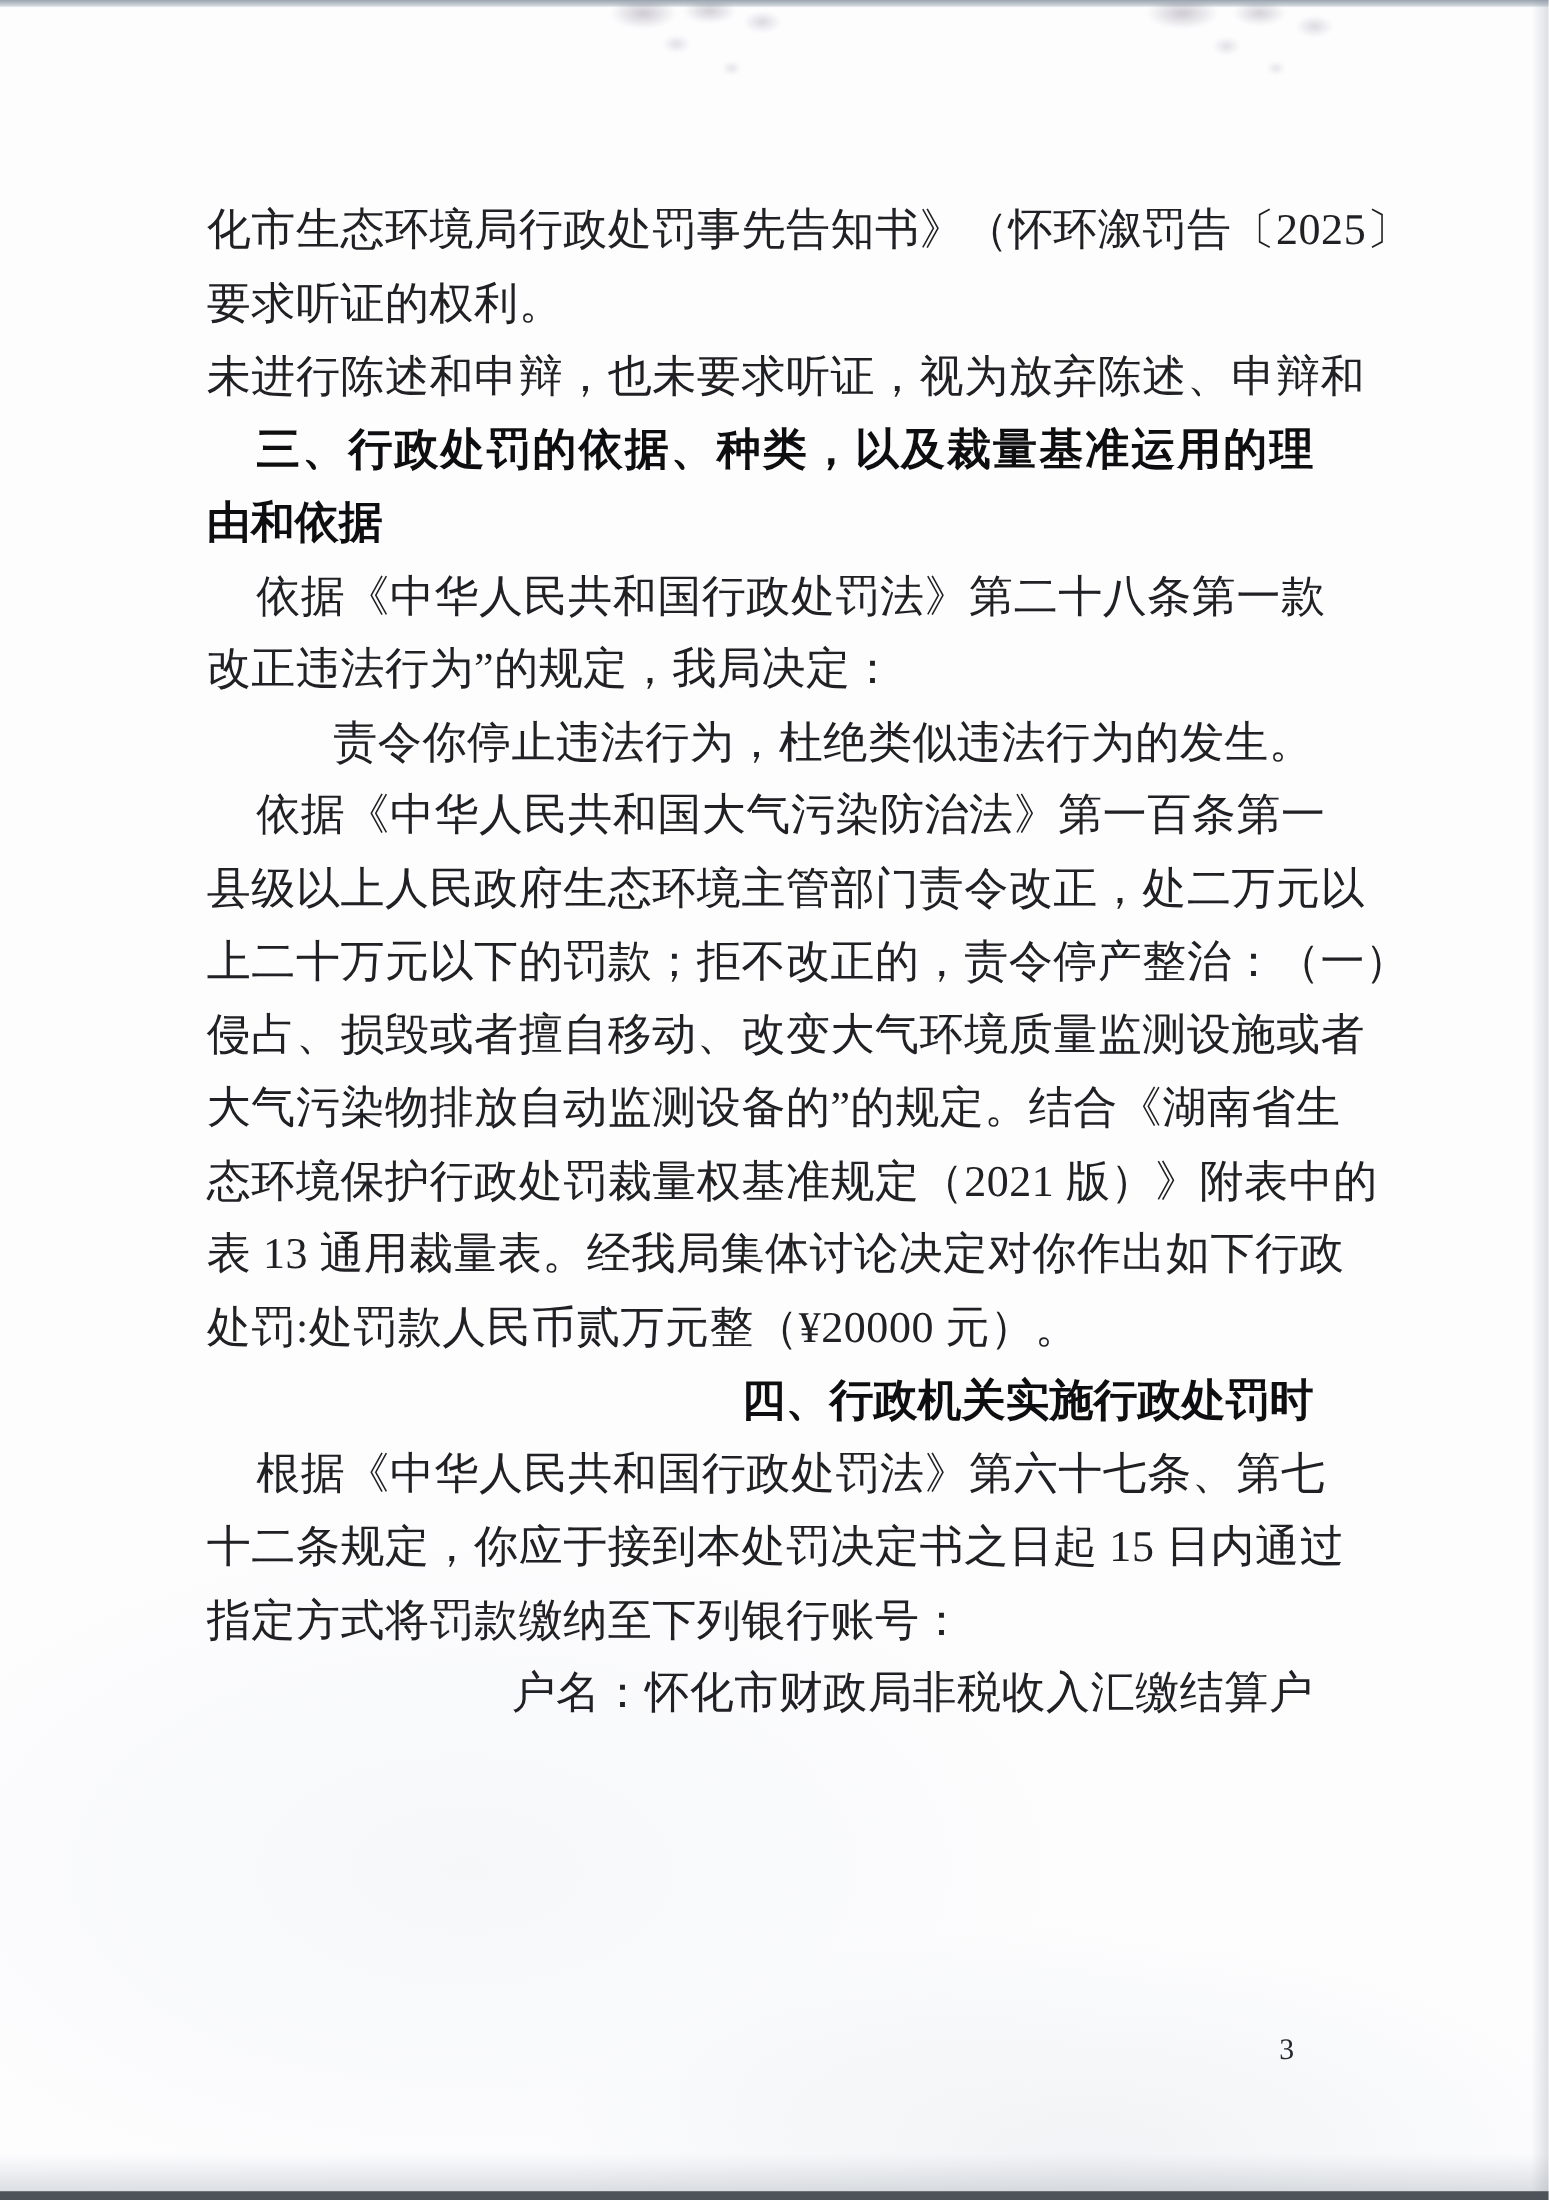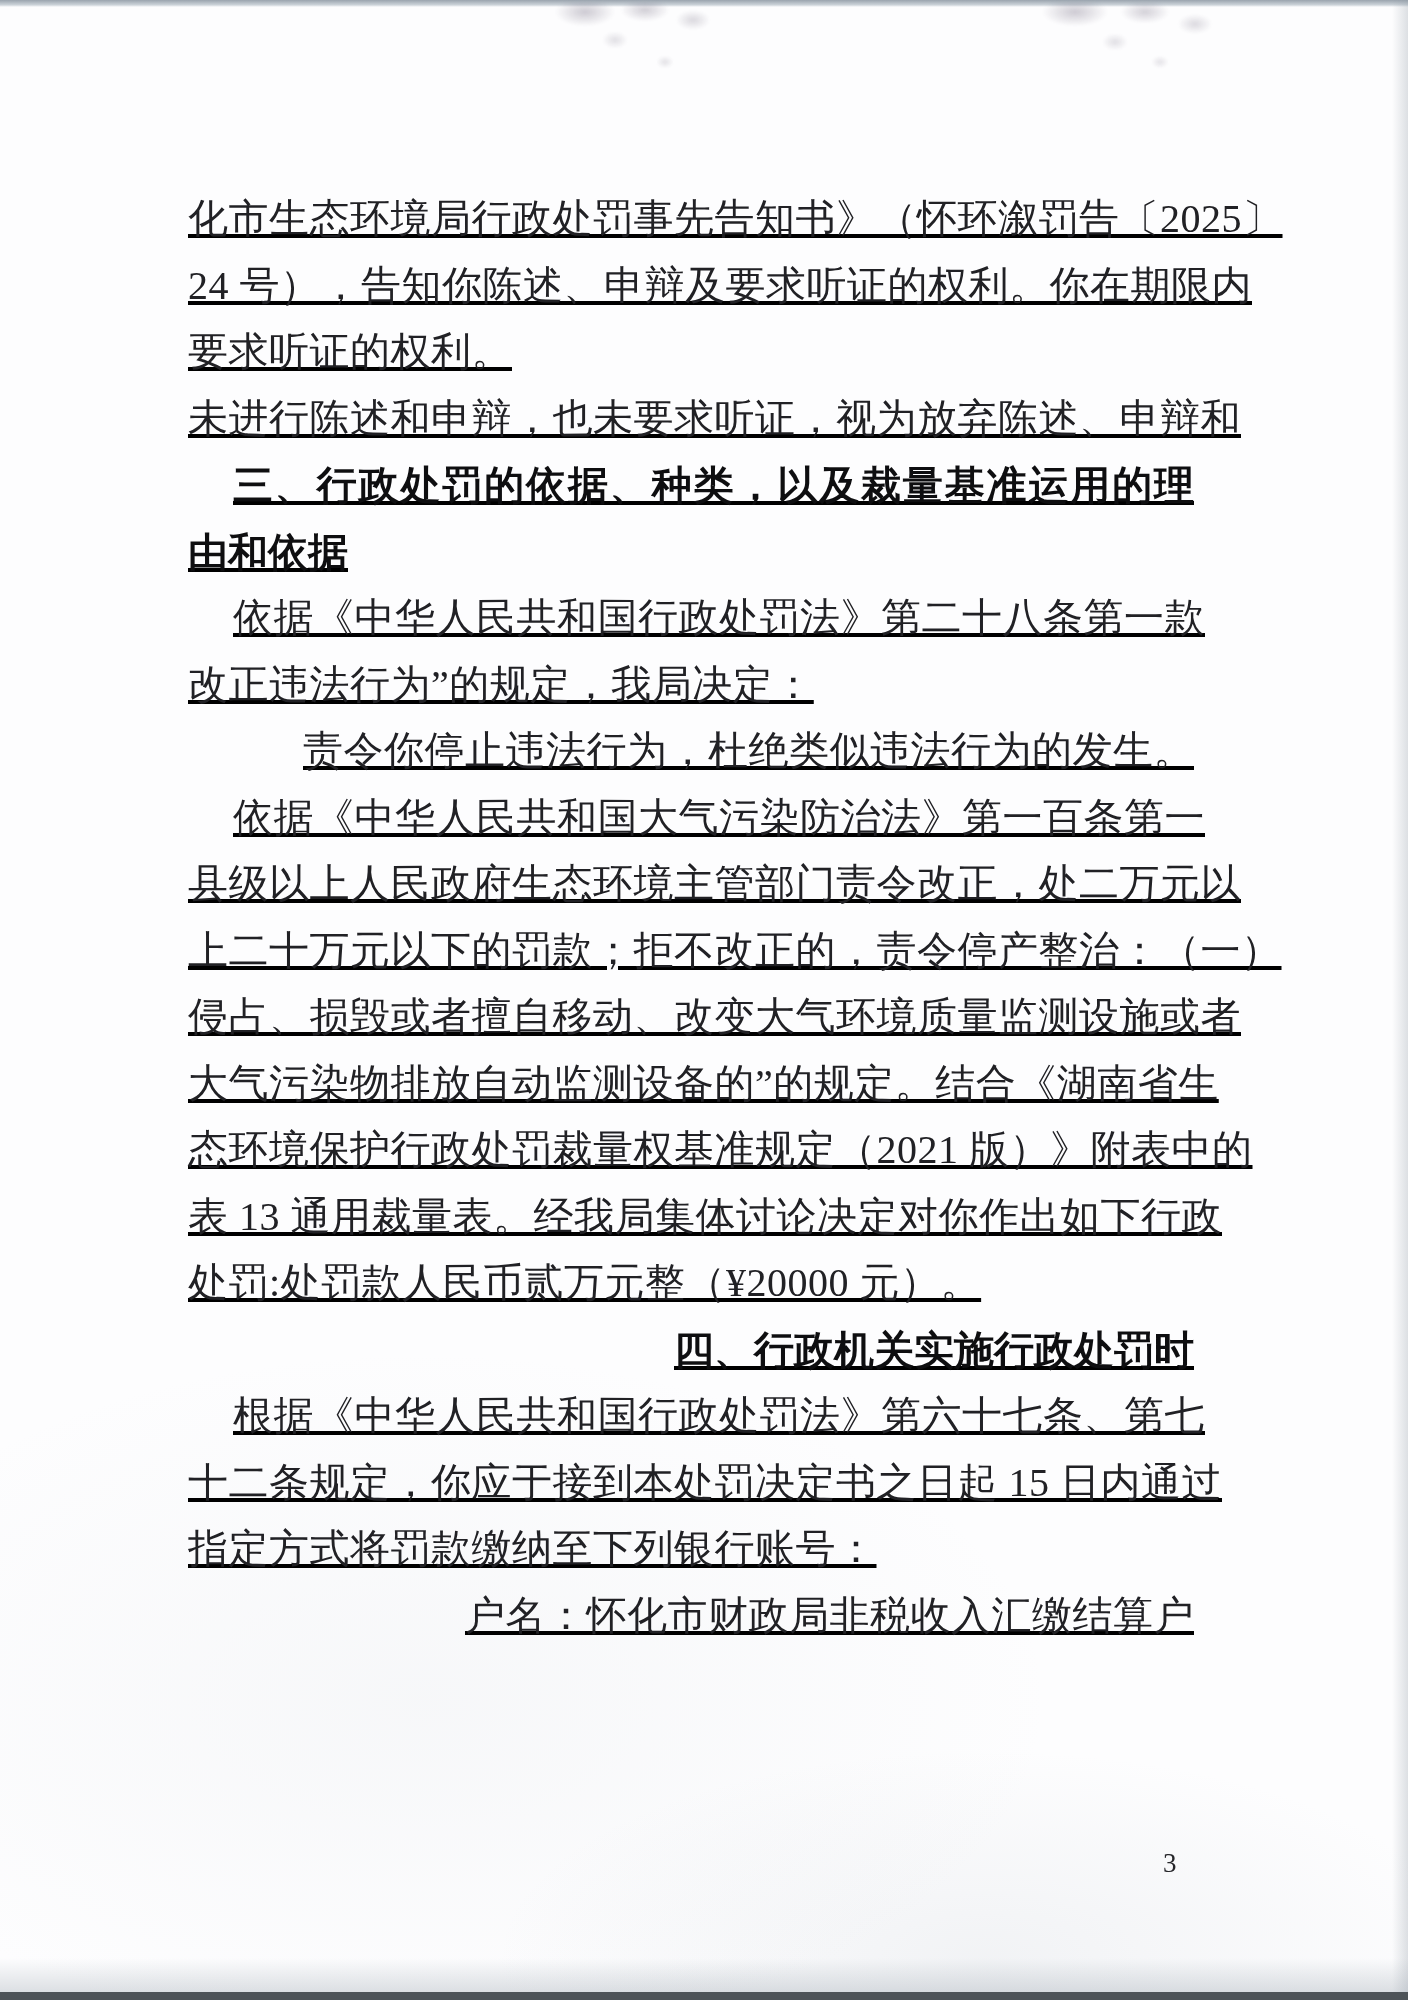--- a/index.html
+++ b/index.html
@@ -53,23 +53,22 @@
       radial-gradient(46px 20px at 90px 10px, rgba(108,100,122,0.55), transparent 72%),
       radial-gradient(34px 16px at 160px 10px, rgba(108,100,122,0.48), transparent 72%),
       radial-gradient(24px 14px at 210px 22px, rgba(108,100,122,0.38), transparent 72%),
       radial-gradient(18px 12px at 130px 40px, rgba(108,100,122,0.32), transparent 72%),
       radial-gradient(12px 9px at 175px 60px, rgba(108,100,122,0.28), transparent 72%);
   }
 
   
   .doc-body {
     position: absolute;
-    left: 188px; top: 186px;
+    left: 188px; top: 176px;
     width: 1006px;
-    text-decoration: underline;
   }
   .line {
     height: 66.5px;
     line-height: 66.5px;
     font-size: 40px;
     letter-spacing: 0.5px;
     color: #212125;
     white-space: nowrap;
     box-sizing: border-box;
     width: 100%;
@@ -99,21 +98,20 @@
 
 <div class="page">
 
   <div class="edge-top"></div>
   <div class="smudge smudge-a"></div>
   <div class="smudge smudge-b"></div>
   <div class="edge-right"></div>
 
   <div class="doc-body">
     <div class="line fill">化市生态环境局行政处罚事先告知书》（怀环溆罚告〔2025〕</div>
-    <div class="line fill">24 号），告知你陈述、申辩及要求听证的权利。你在期限内</div>
     <div class="line">要求听证的权利。</div>
     <div class="line fill">未进行陈述和申辩，也未要求听证，视为放弃陈述、申辩和</div>
     <div class="line bold indent fill">三、行政处罚的依据、种类，以及裁量基准运用的理</div>
     <div class="line bold">由和依据</div>
     <div class="line indent fill">依据《中华人民共和国行政处罚法》第二十八条第一款</div>
     <div class="line">改正违法行为”的规定，我局决定：</div>
     <div class="line indent">责令你停止违法行为，杜绝类似违法行为的发生。</div>
     <div class="line indent fill">依据《中华人民共和国大气污染防治法》第一百条第一</div>
     <div class="line fill">县级以上人民政府生态环境主管部门责令改正，处二万元以</div>
     <div class="line fill">上二十万元以下的罚款；拒不改正的，责令停产整治：（一）</div>

